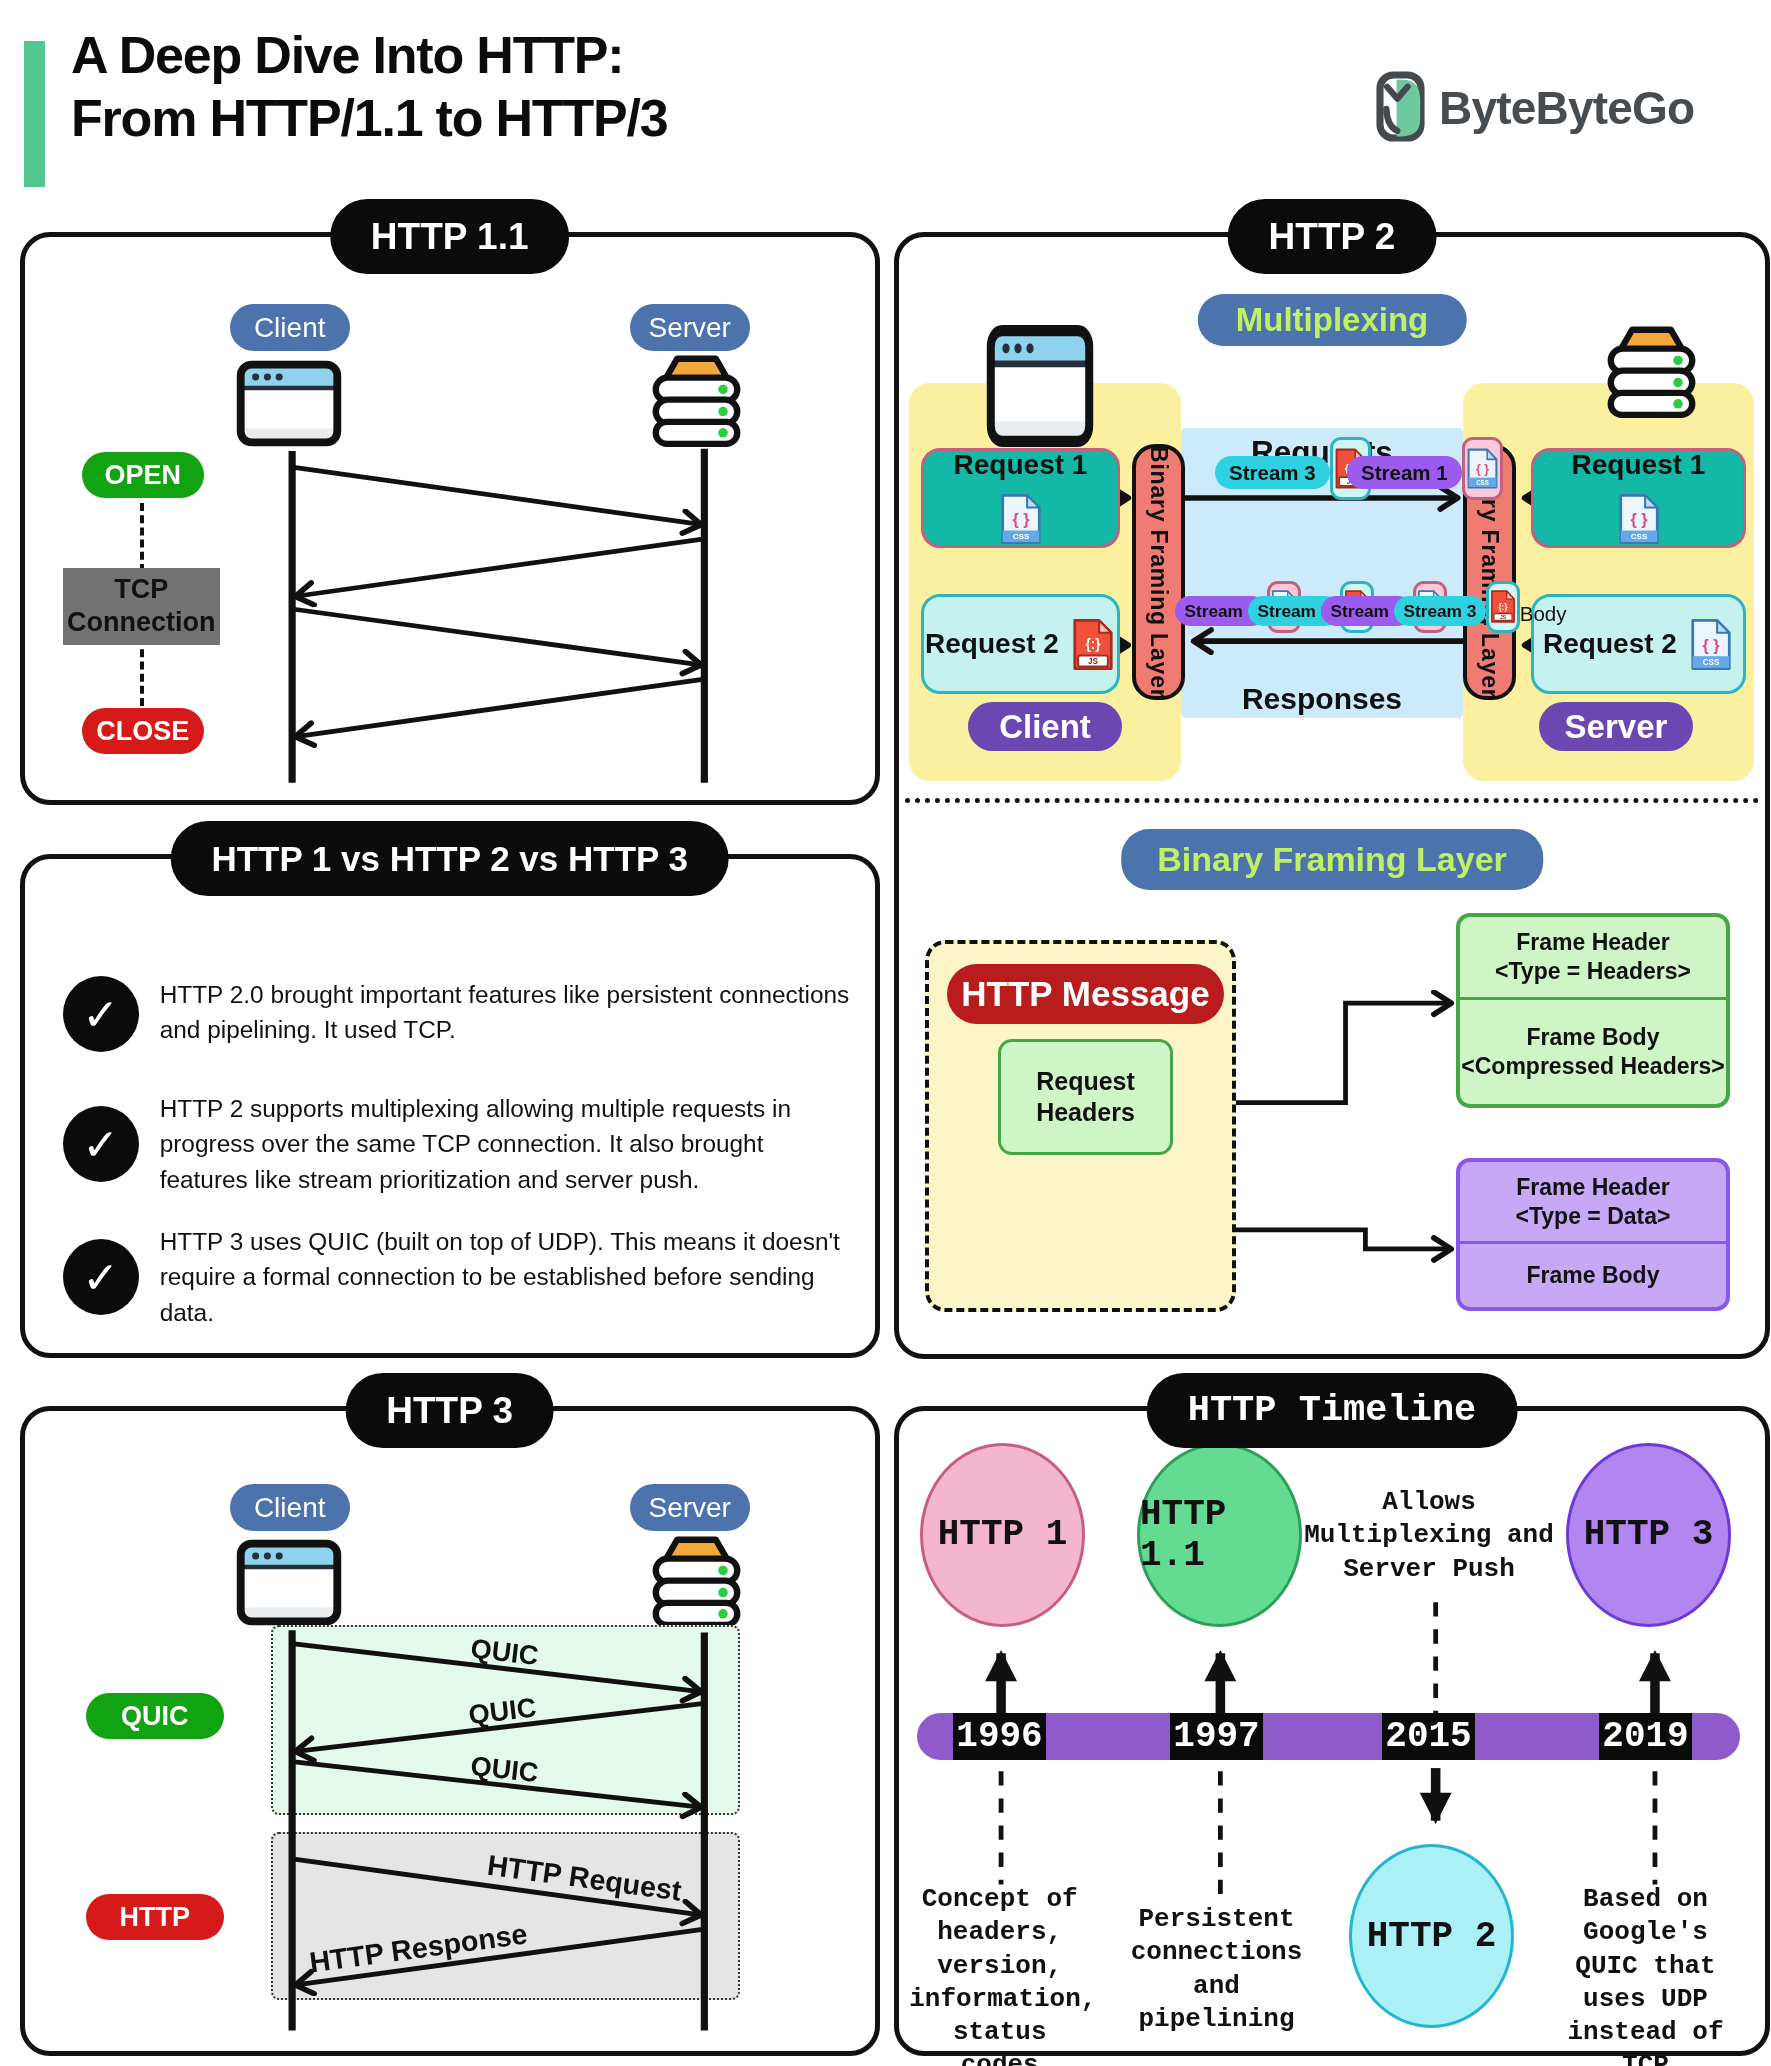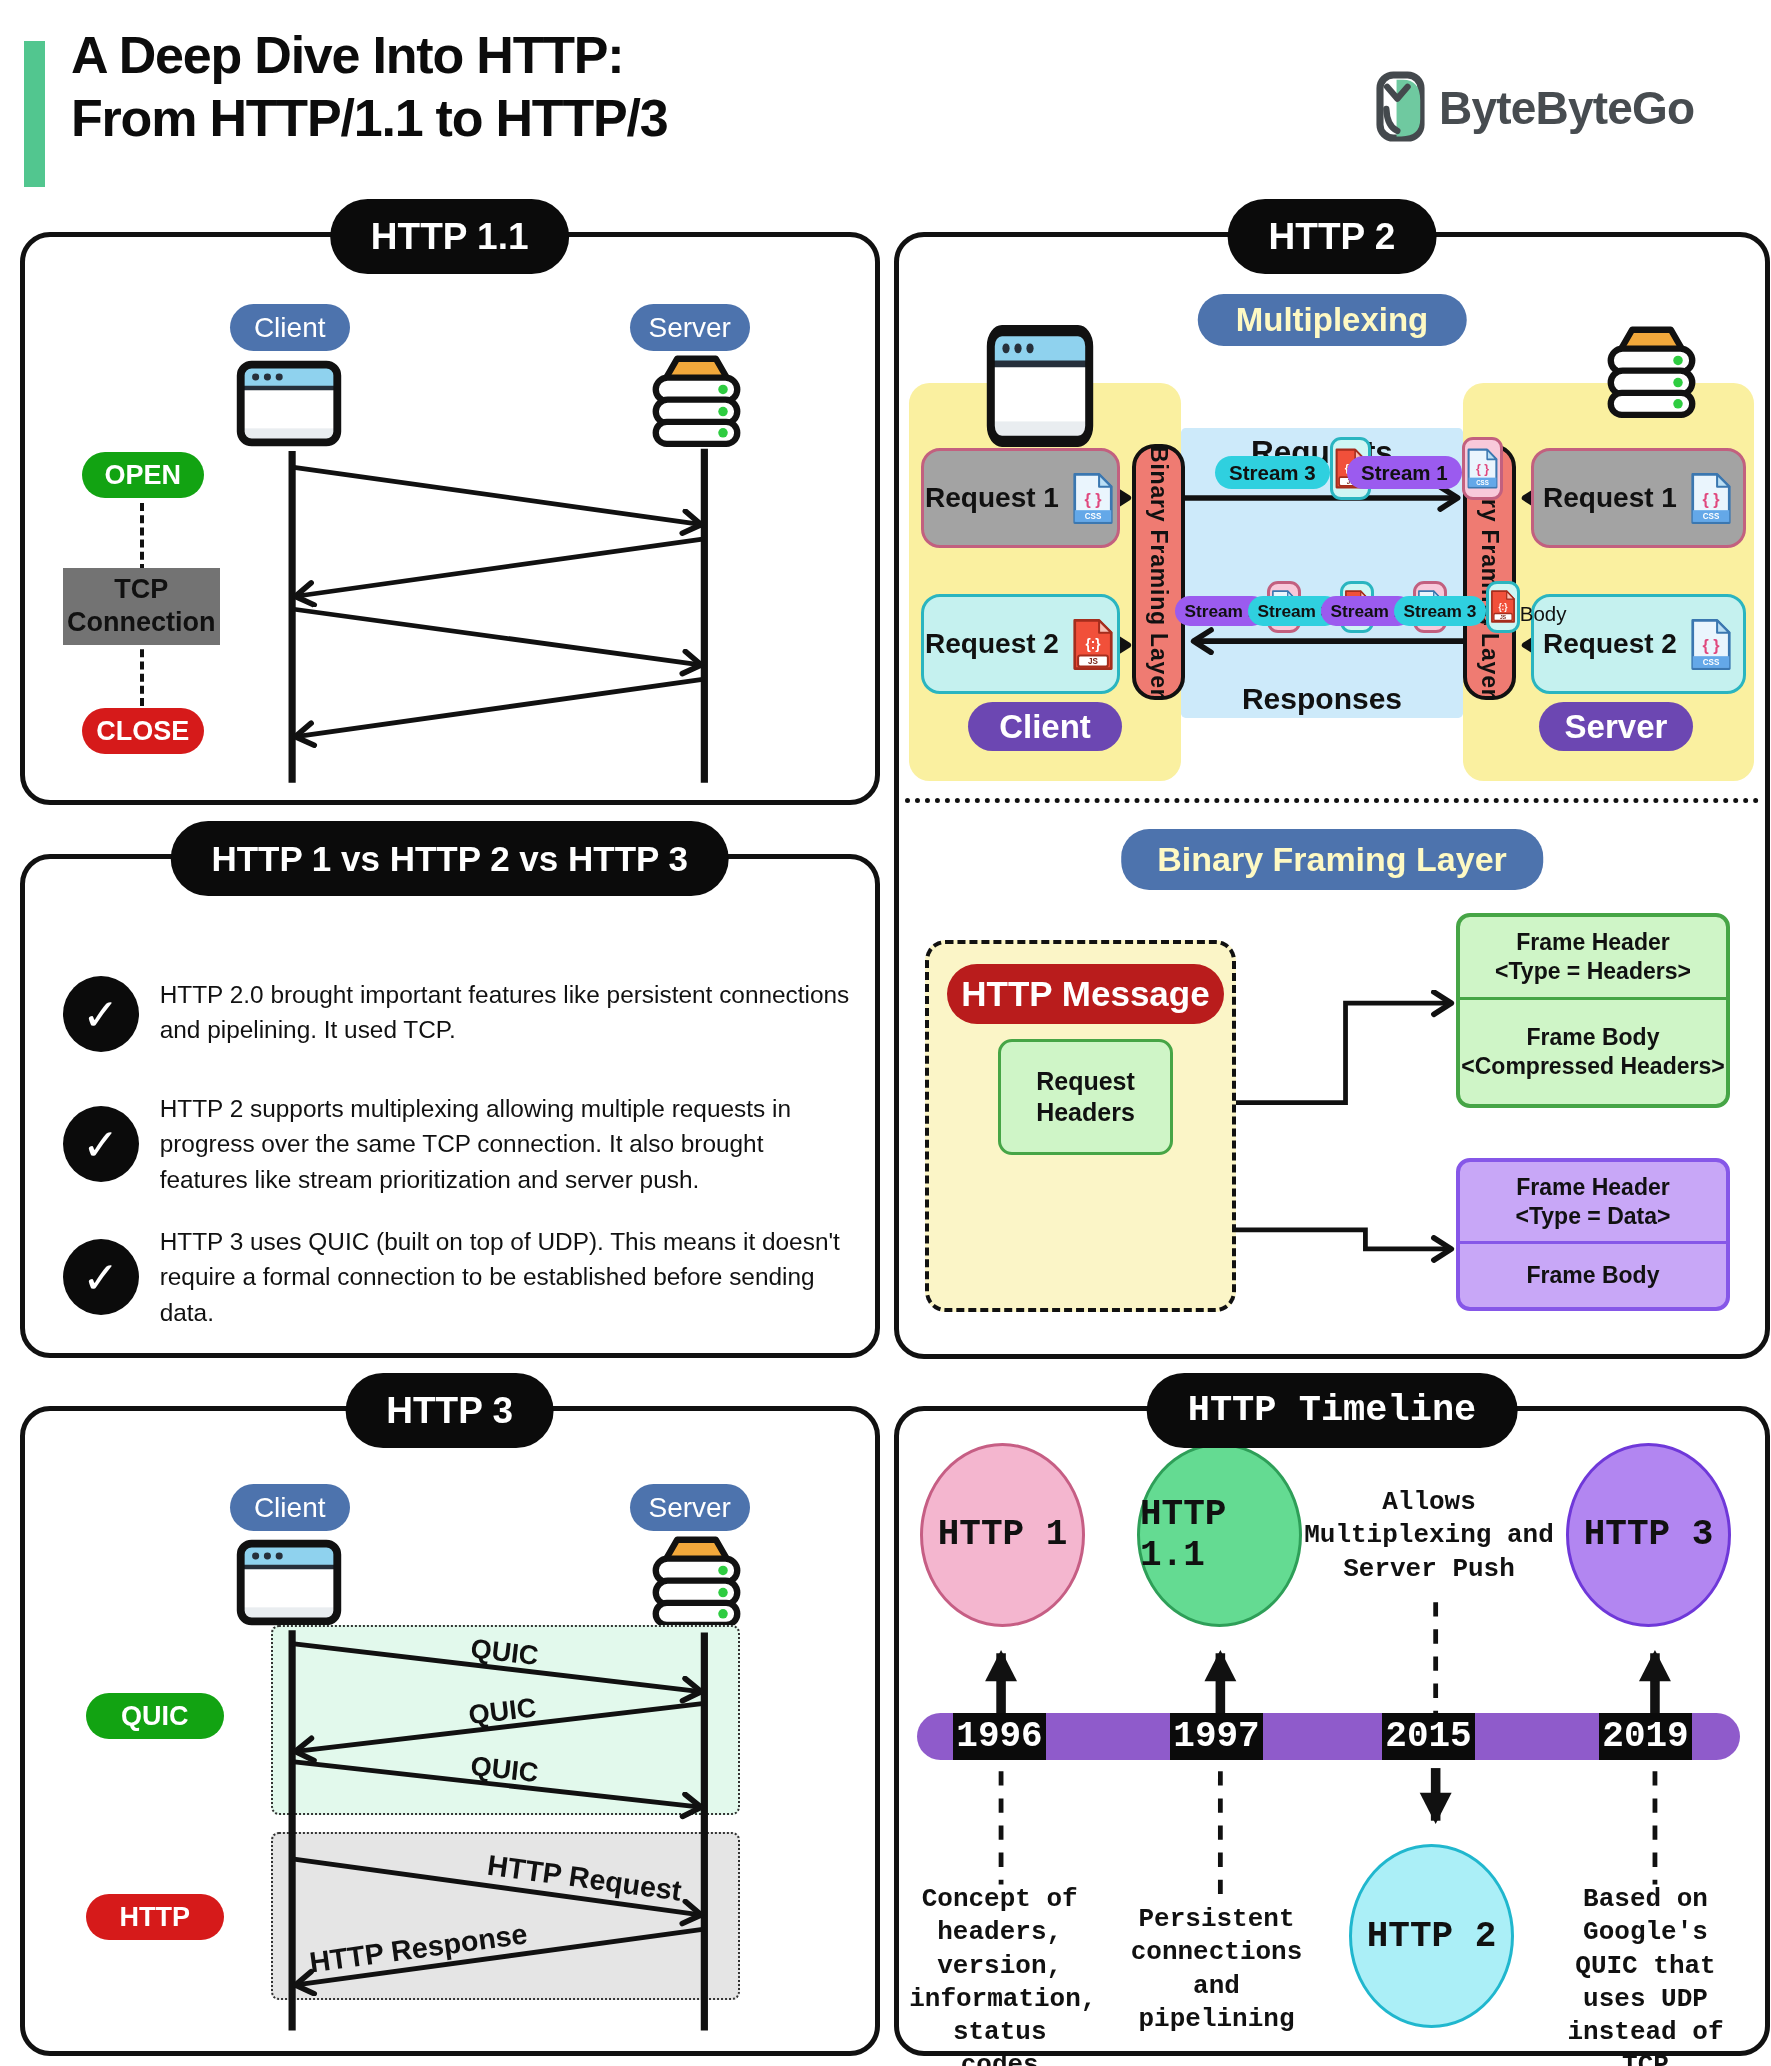--- a/index.html
+++ b/index.html
@@ -14,35 +14,35 @@
   .brand-text{font-size:46px;font-weight:700;color:#474C50;letter-spacing:-0.8px;}
 
   
   .panel{position:absolute;background:#fff;border:5.5px solid #111;border-radius:30px;}
   .tpill{position:absolute;top:-38px;left:50%;transform:translateX(-50%);background:#0B0B0B;color:#fff;
          font-size:37px;font-weight:600;height:75px;line-height:75px;padding:0 41px;border-radius:38px;white-space:nowrap;z-index:6;}
 
   .bpill{position:absolute;background:#4D73AD;color:#fff;font-size:28px;font-weight:500;display:flex;align-items:center;justify-content:center;border-radius:23.6px;}
   .spill{position:absolute;color:#fff;font-size:27px;font-weight:700;display:flex;align-items:center;justify-content:center;border-radius:23.6px;}
   .ppill{position:absolute;background:#6C47B2;color:#fff;font-size:33px;font-weight:600;display:flex;align-items:center;justify-content:center;border-radius:25px;}
-  .bluepill{position:absolute;background:#4D73AD;color:#fef9c3;font-weight:600;display:flex;align-items:center;justify-content:center;border-radius:28px;white-space:nowrap;}
+  .bluepill{position:absolute;background:#4D73AD;color:#bef264;font-weight:600;display:flex;align-items:center;justify-content:center;border-radius:28px;white-space:nowrap;}
 
   .svg-overlay{position:absolute;inset:0;width:100%;height:100%;pointer-events:none;}
   .icon-slot{position:absolute;display:block;}
   .icon-slot svg{width:100%;height:100%;display:block;}
 
   
   .tcp-label{position:absolute;text-align:center;font-size:27px;font-weight:600;line-height:1.25;background:#737373;padding:4.7px 0;z-index:3;}
   .dash-v{position:absolute;border-left:4.7px dashed #111;}
 
   
   .ybox{position:absolute;background:#FAF0A0;border-radius:20.5px;}
   .bluebox{position:absolute;background:#CDEAFA;border-radius:4.7px;}
   .reqbox{position:absolute;border-radius:19px;display:flex;align-items:center;justify-content:center;gap:11px;font-size:28px;font-weight:600;color:#111;}
-  .reqbox.pink{background:#a3a3a3;border:3.9px solid #C2607F;}
+  .reqbox.pink{background:#14b8a6;border:3.9px solid #C2607F;flex-direction:column;}
   .reqbox.cyan{background:#C5F1EF;border:3.9px solid #2AB5C0;}
   .bfl{position:absolute;background:#EF7B72;border:4.7px solid #111;border-radius:23px;display:flex;align-items:center;justify-content:center;}
   .bfl span{writing-mode:vertical-rl;font-size:23px;font-weight:600;color:#111;white-space:nowrap;letter-spacing:0.8px;}
   .flow-label{position:absolute;text-align:center;font-size:31.5px;font-weight:700;color:#111;}
   .chip{position:absolute;display:flex;flex-direction:row;align-items:center;}
   .chip-pill{position:relative;z-index:2;color:#111;font-weight:600;display:flex;align-items:center;justify-content:center;border-radius:17.3px;white-space:nowrap;}
   .chip-pill.purple{background:#9B5BEF;}
   .chip-pill.cyan{background:#2FD0DF;}
   .chip-box{position:relative;z-index:1;margin-top:-9.4px;border-radius:11px;display:flex;align-items:center;justify-content:center;}
   .chip-box.pink{background:#F8C9DA;border:3.1px solid #C2607F;}

